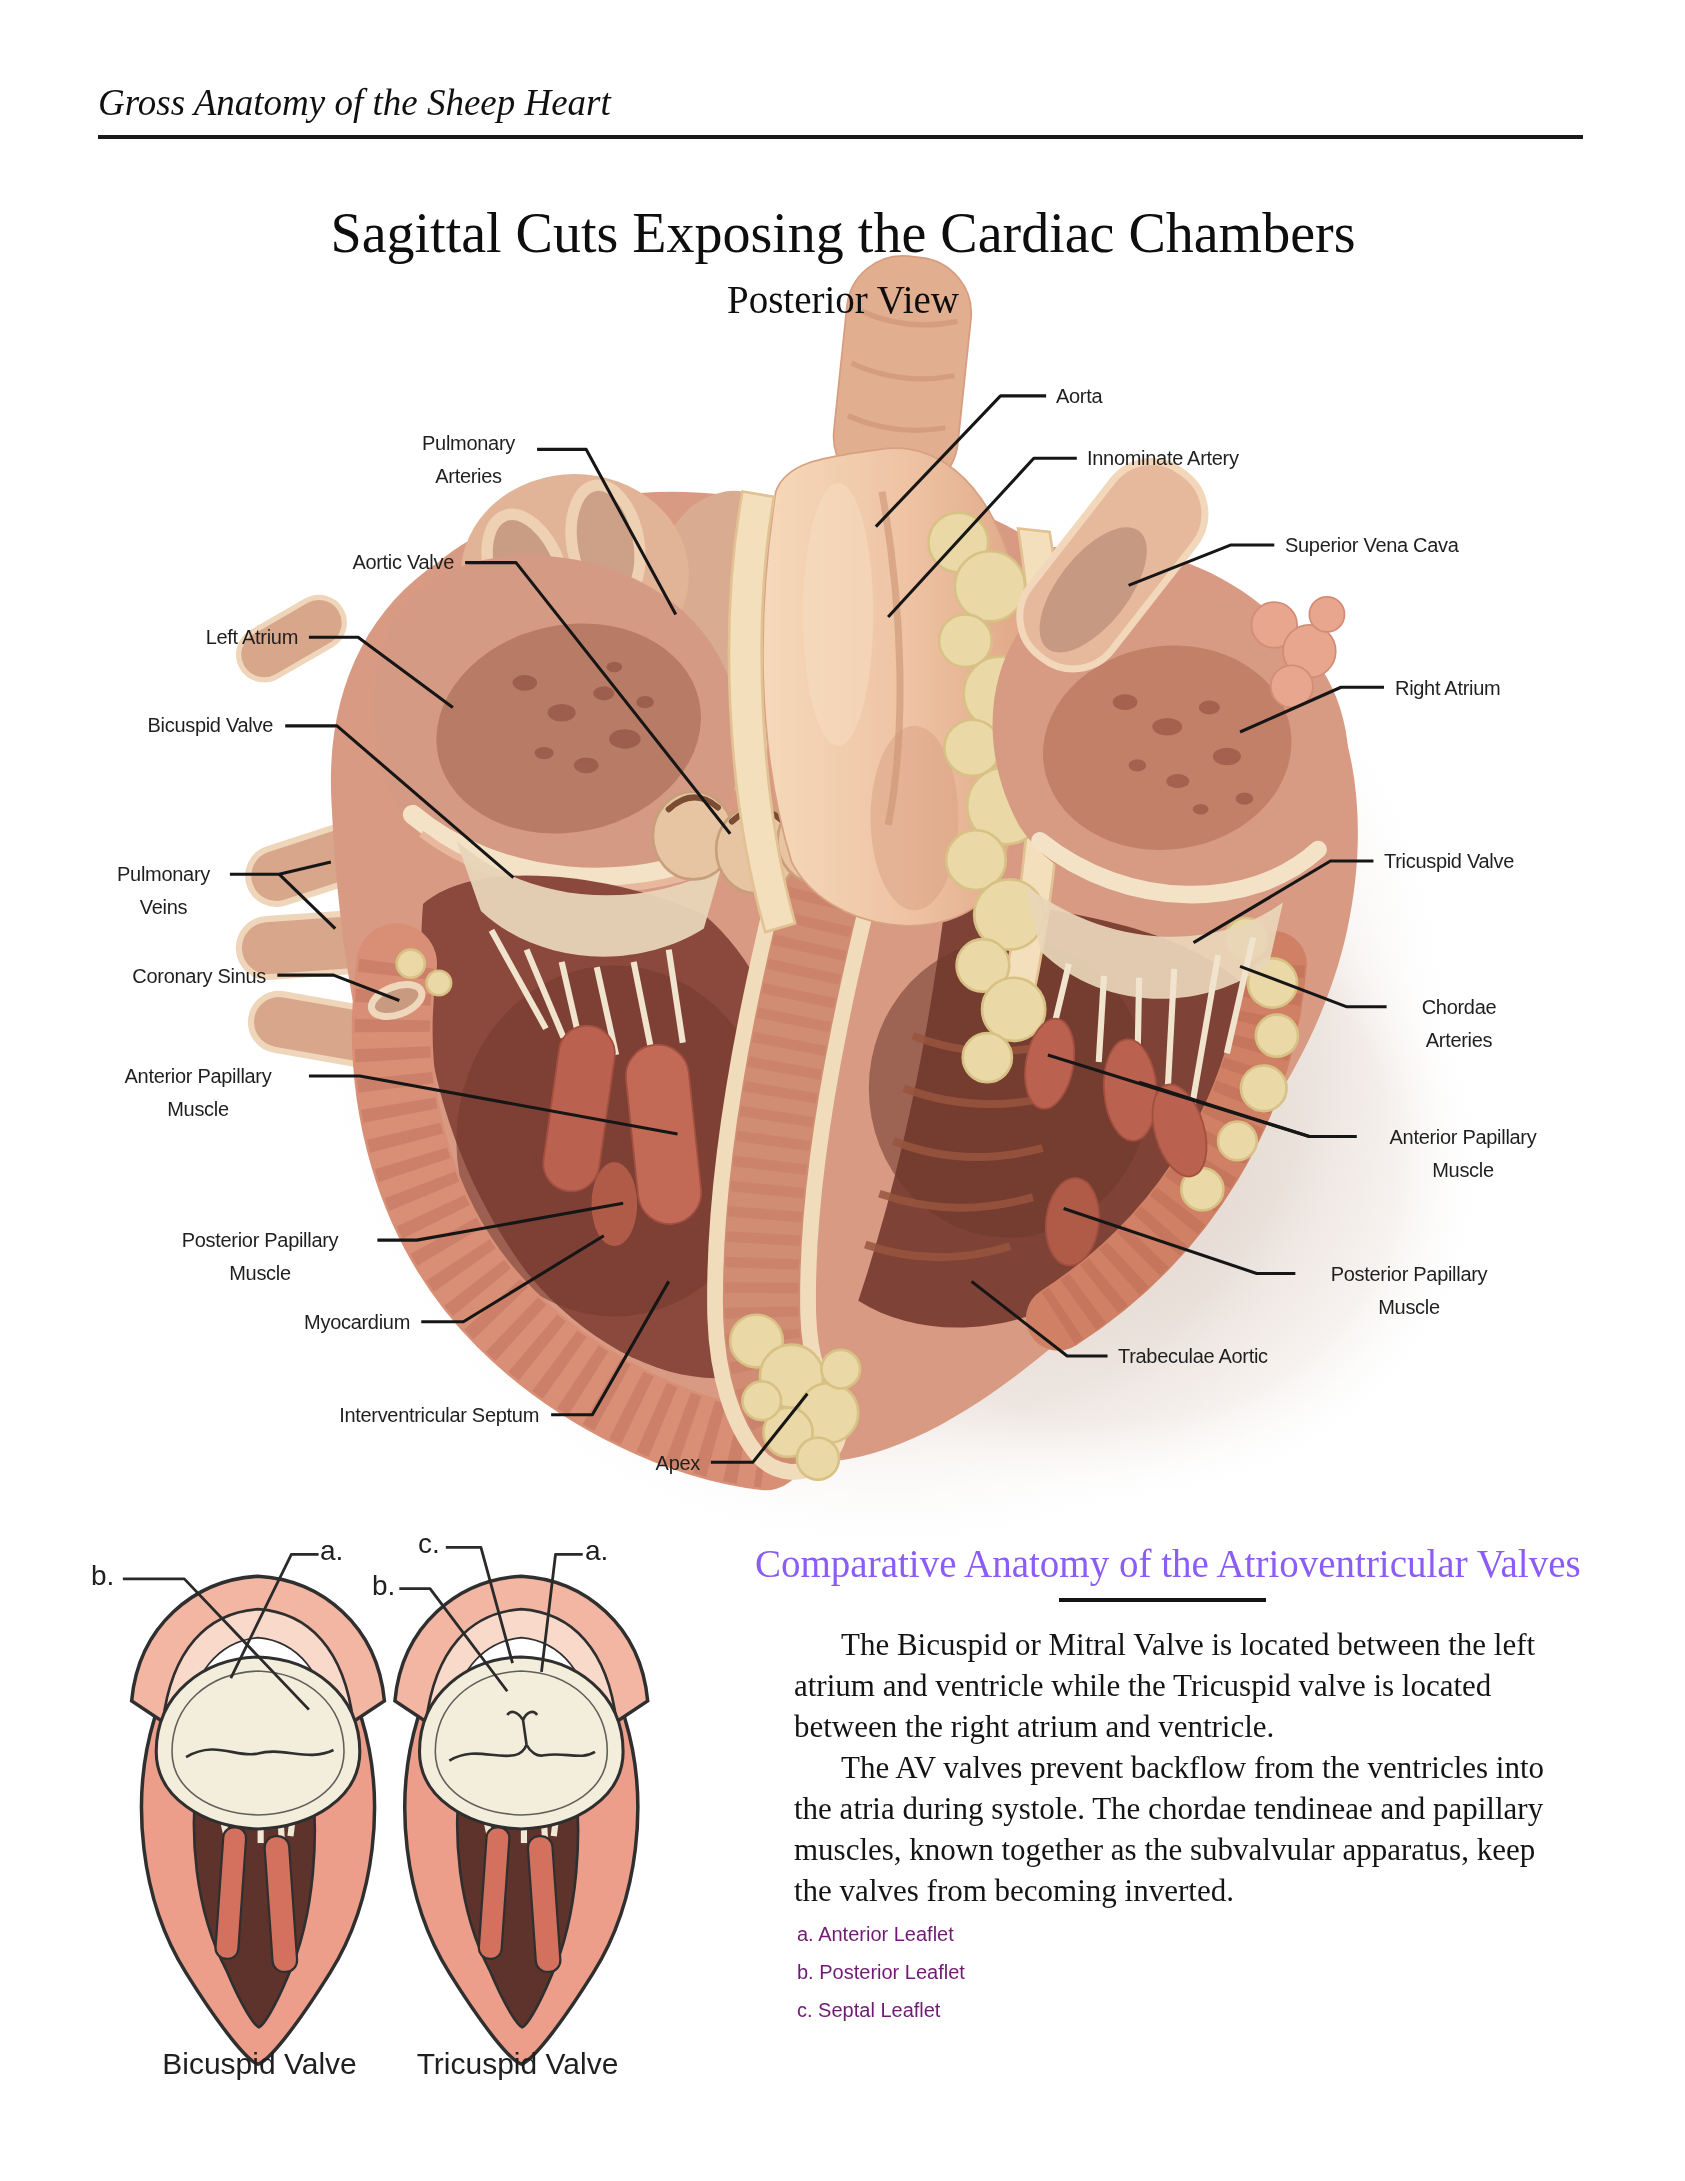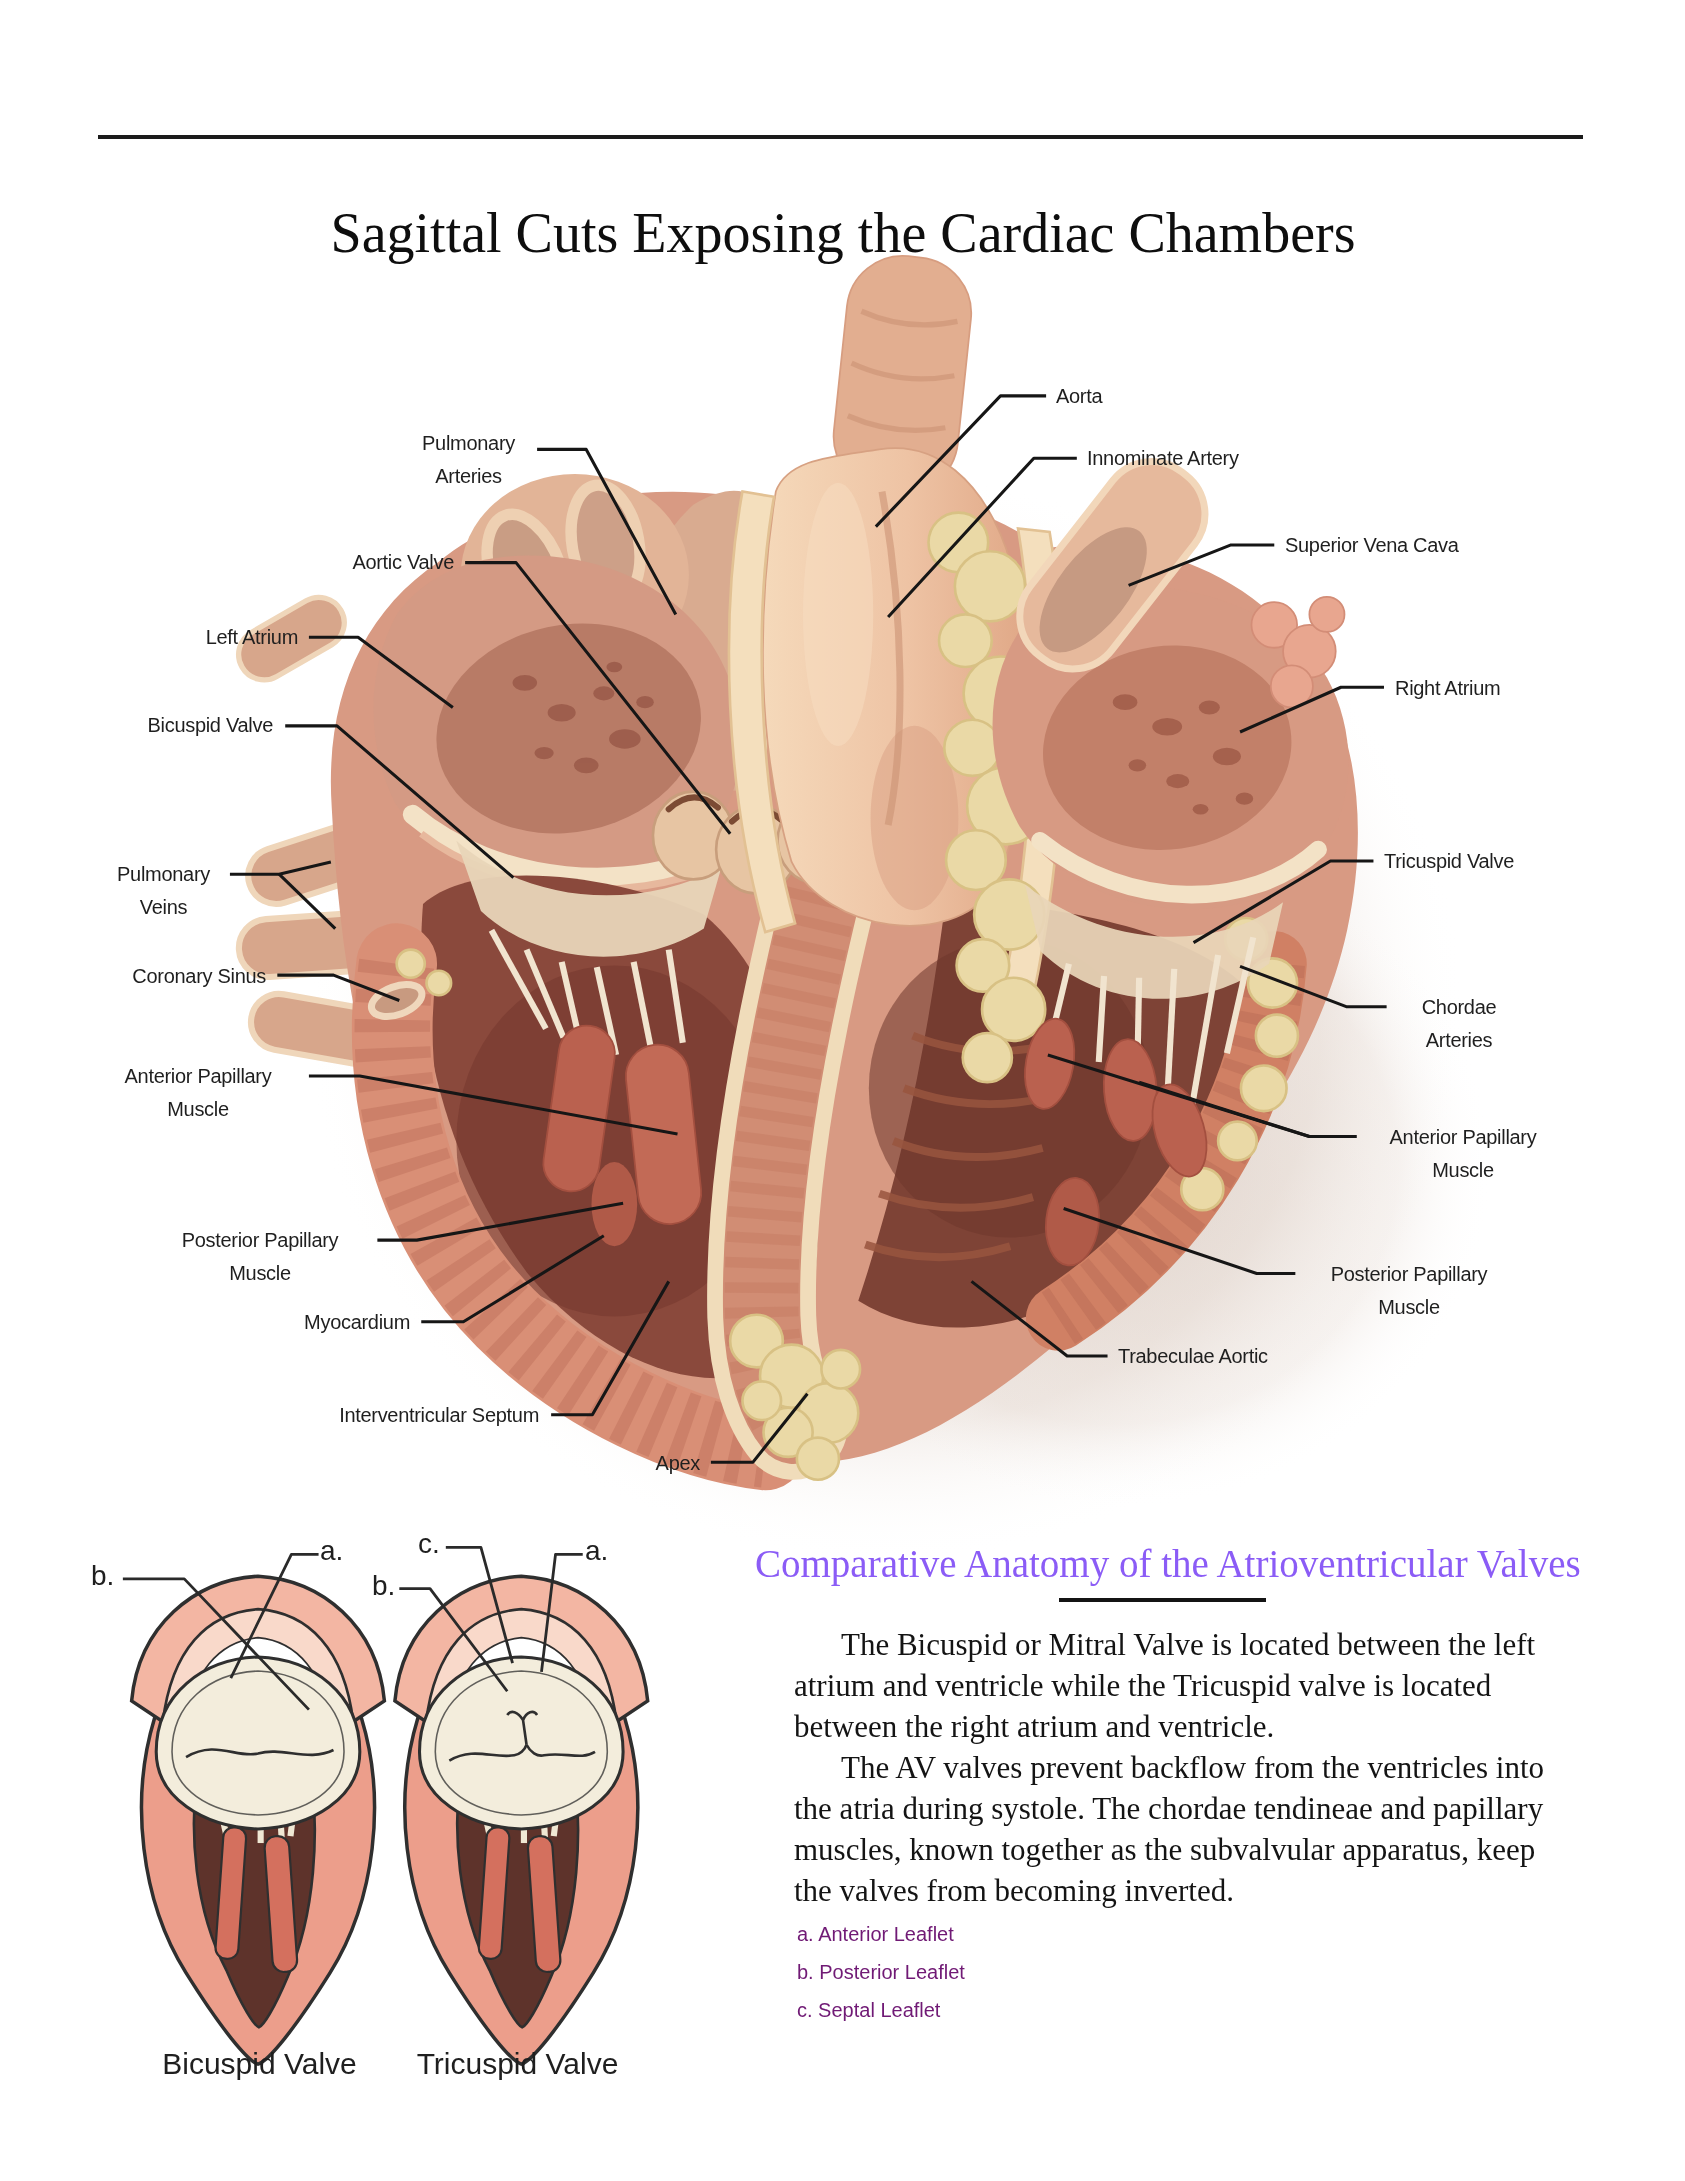--- a/index.html
+++ b/index.html
@@ -296,23 +296,25 @@
     </g>
     <g stroke="#2a2a2a" stroke-width="3.2" fill="none" stroke-linejoin="round">
       <polyline points="363,1771 332,1771 263,1912"></polyline>
       <polyline points="140,1799 210,1799 352,1948"></polyline>
       <polyline points="508,1763 548,1763 584,1895"></polyline>
       <polyline points="455,1810 490,1810 578,1927"></polyline>
       <polyline points="664,1771 633,1771 617,1905"></polyline>
     </g>
   </svg>
 
+  <div class="hdr" style="left:98px;top:81px;">Gross Anatomy of the Sheep Heart</div>
   <div class="rule" style="left:98px;top:135px;width:1485px;"></div>
 
   <div class="title" style="left:53px;top:202px;width:1580px;">Sagittal Cuts Exposing the Cardiac Chambers</div>
+  <div class="subtitle" style="left:53px;top:277px;width:1580px;">Posterior View</div>
 
   <div class="lbl c" style="left:363px;top:427px;width:211px;">Pulmonary
 Arteries</div>
   <div class="lbl r" style="right:1231px;top:546px;">Aortic Valve</div>
   <div class="lbl r" style="right:1387px;top:621px;">Left Atrium</div>
   <div class="lbl r" style="right:1412px;top:709px;">Bicuspid Valve</div>
   <div class="lbl c" style="left:58px;top:858px;width:211px;">Pulmonary
 Veins</div>
   <div class="lbl r" style="right:1419px;top:960px;">Coronary Sinus</div>
   <div class="lbl c" style="left:84px;top:1060px;width:228px;">Anterior Papillary

